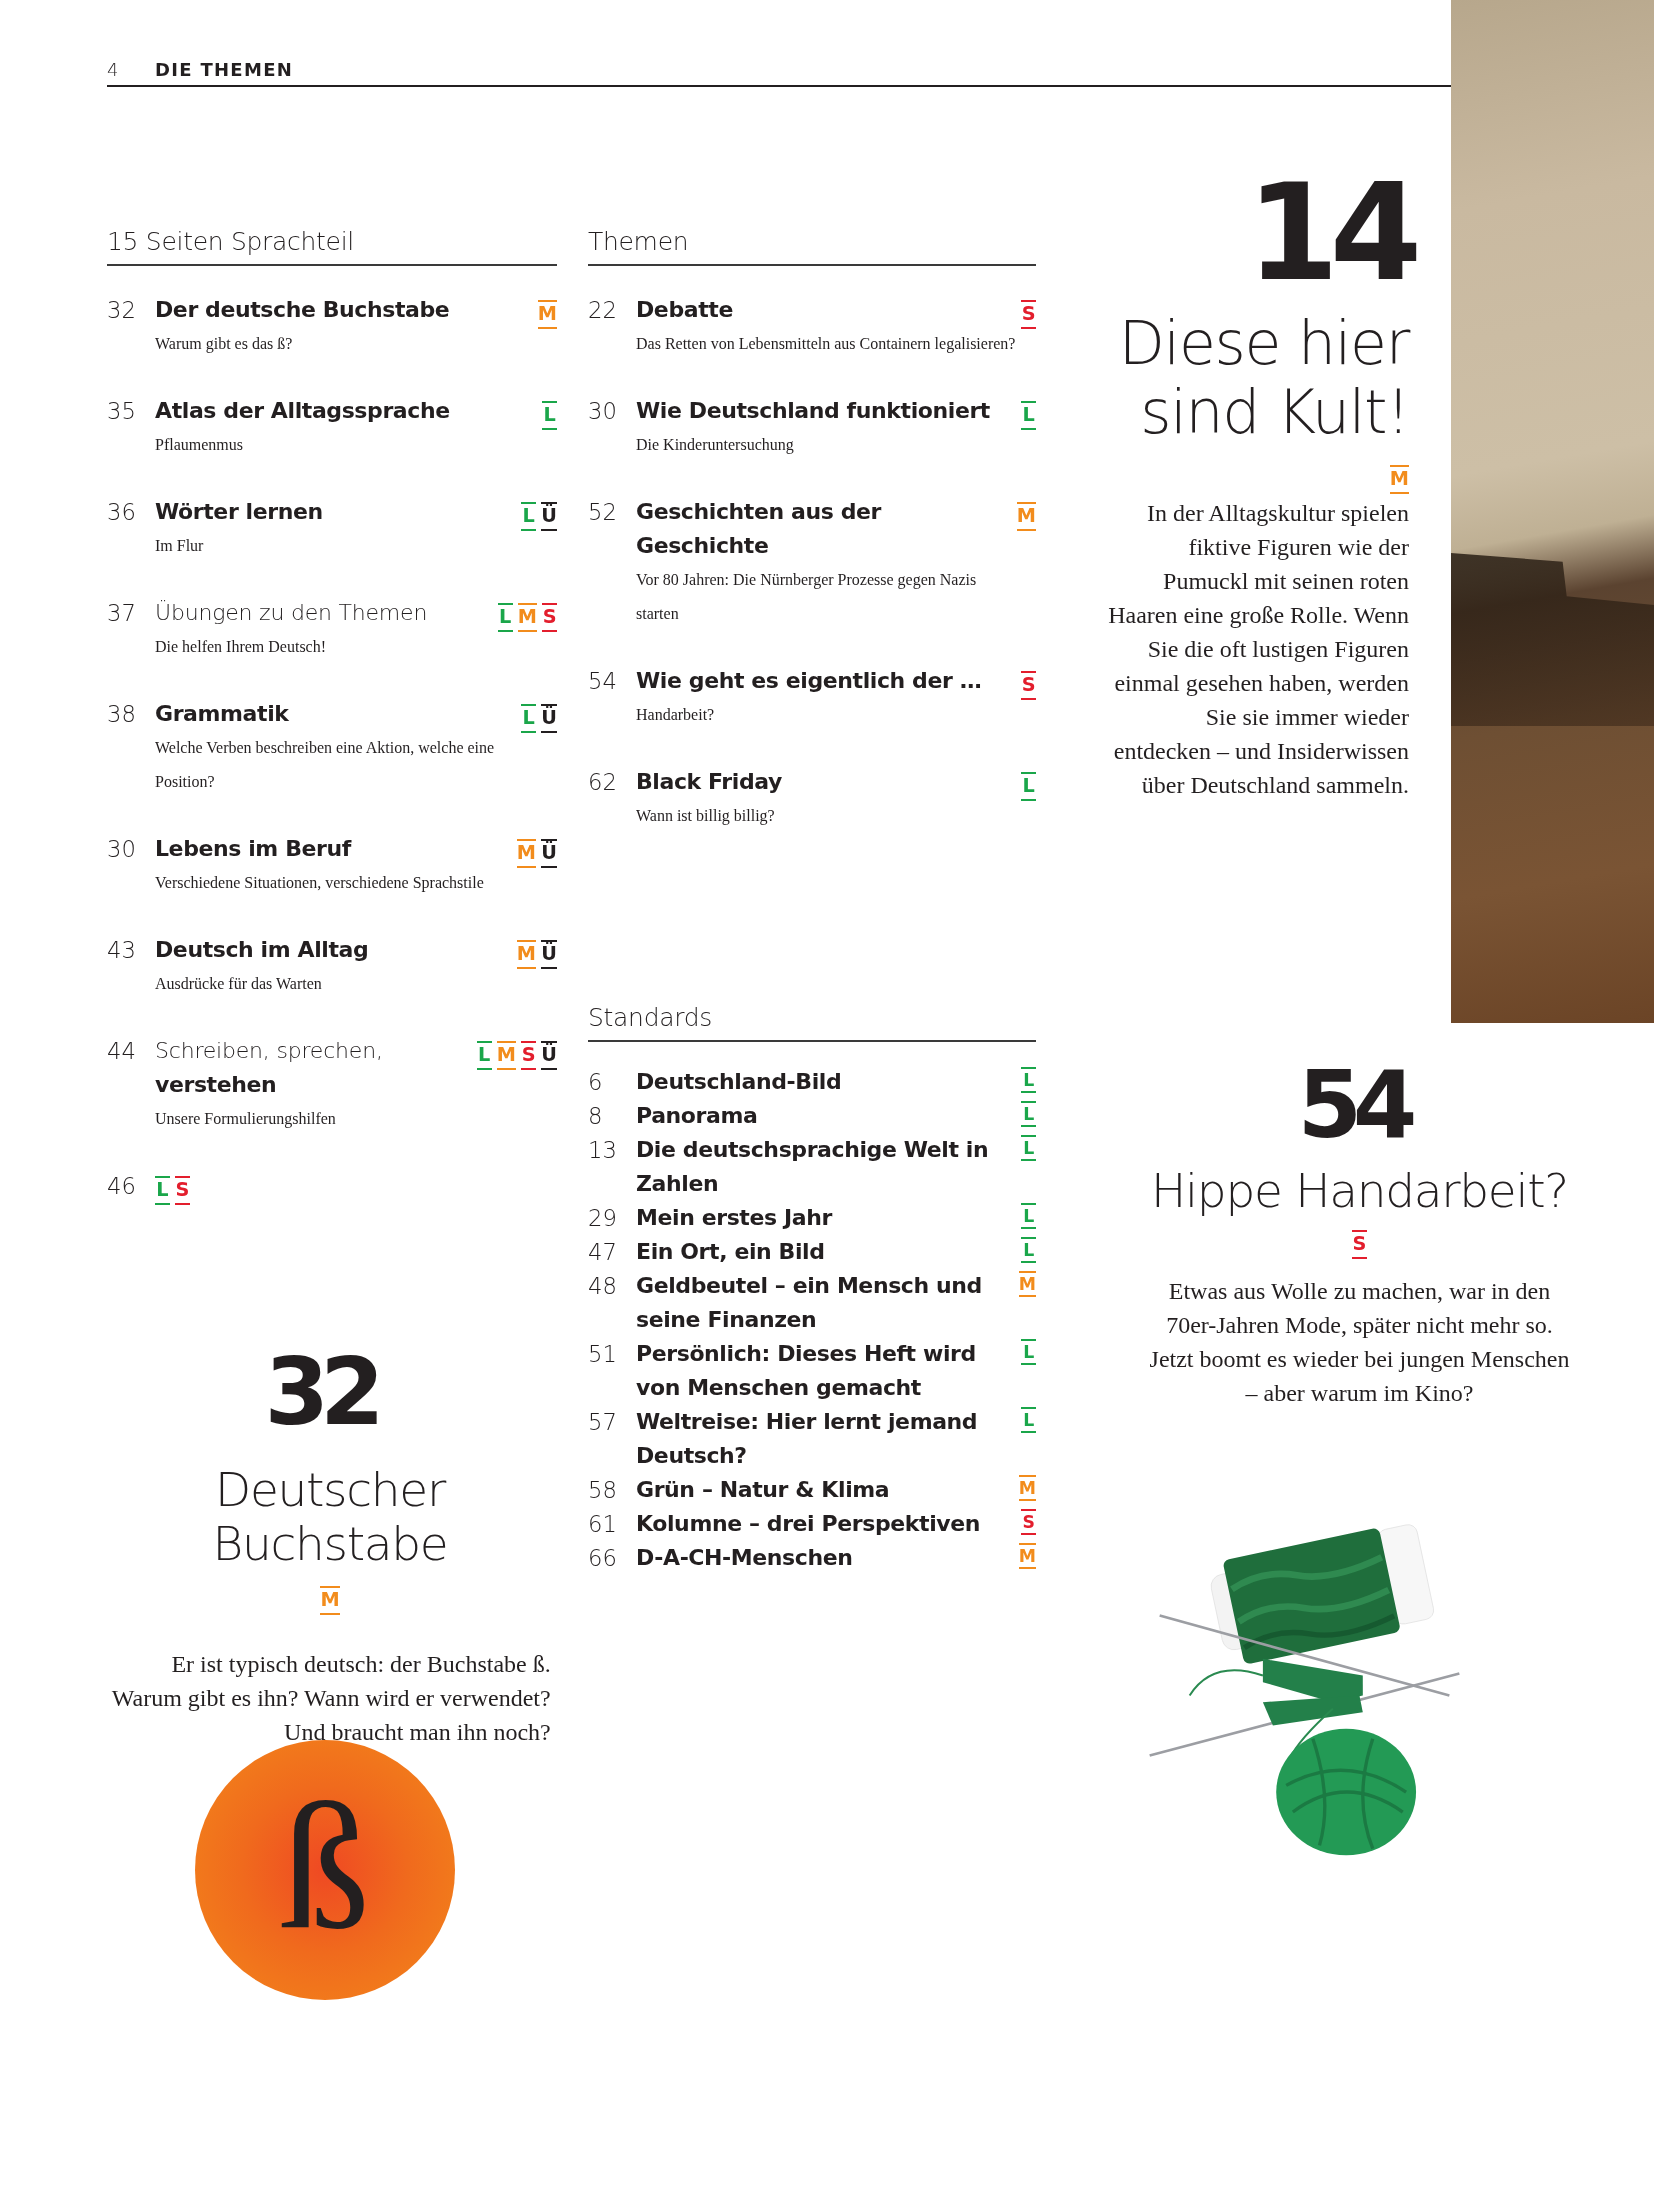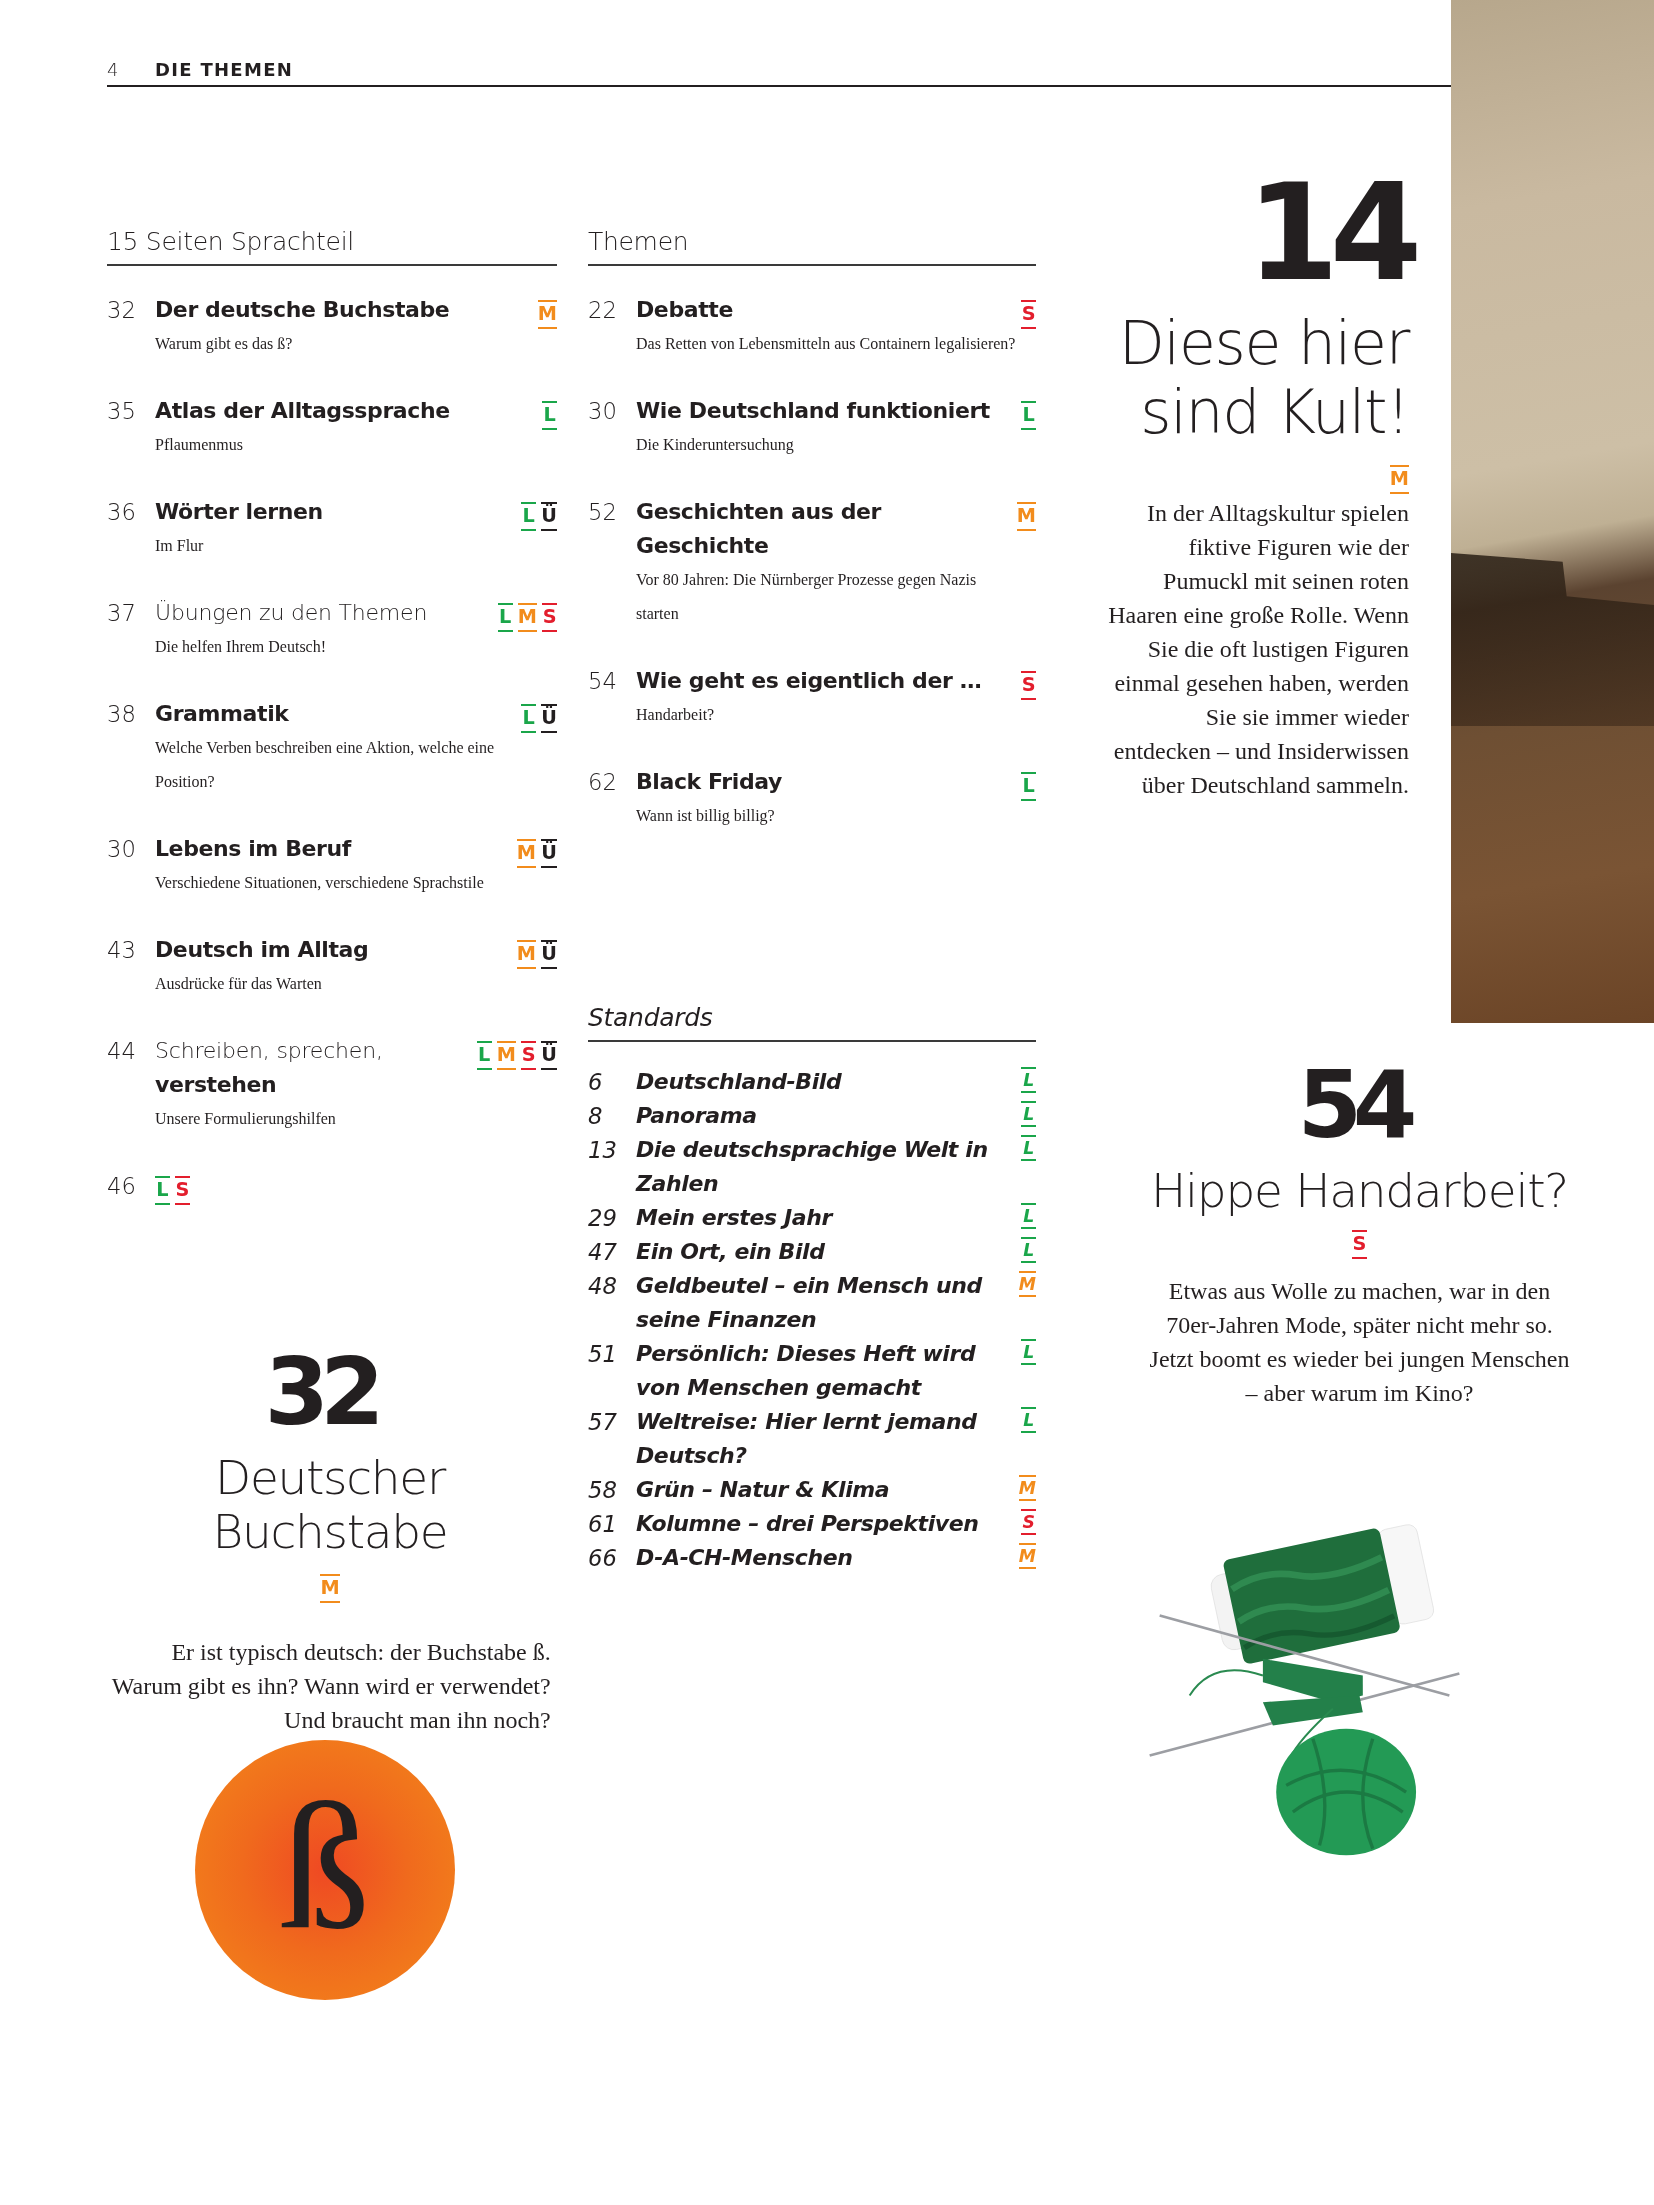--- a/index.html
+++ b/index.html
@@ -200,21 +200,21 @@
           <span class="title">Black Friday</span>
           <span class="sub">Wann ist billig billig?</span>
         </div>
         <div class="badges">
           <span class="badge b-L">L</span>
         </div>
       </div>
     </div>
 </div>
 
-<div class="col std" style="left:588px;top:1003px;width:448px;font-style:italic;">
+<div class="col std" style="left:588px;top:1003px;width:448px;">
   <div class="sec-head" style="margin-bottom:22.7px;">Standards</div>
   <div id="standards-list">
       <div class="entry">
         <div class="num">6</div>
         <div class="txt">
           <span class="title">Deutschland-Bild</span>
         </div>
         <div class="badges">
           <span class="badge b-L">L</span>
         </div>
@@ -354,21 +354,21 @@
 
   <ellipse cx="320" cy="410" rx="105" ry="95" fill="#239a55"></ellipse>
   <path d="M230 400 Q320 350 410 410" stroke="#1b7a43" stroke-width="5" fill="none"></path>
   <path d="M240 440 Q320 380 405 440" stroke="#1b7a43" stroke-width="5" fill="none"></path>
   <path d="M270 330 Q300 420 280 490" stroke="#1b7a43" stroke-width="5" fill="none"></path>
   <path d="M360 330 Q330 420 360 495" stroke="#1b7a43" stroke-width="5" fill="none"></path>
 </svg>
 
 <div class="abs" style="left:100px;top:1346px;width:460px;text-align:center;">
   <div class="big-num" style="font-size:93px;margin-left:-20px;">32</div>
-  <div class="feat-title" style="font-size:47px;margin-top:12px;">Deutscher Buchstabe</div>
+  <div class="feat-title" style="font-size:47px;margin-top:24px;">Deutscher Buchstabe</div>
   <div style="margin-top:14.7px;display:flex;justify-content:center;">
     <span class="badge b-M">M</span>
   </div>
   <div class="feat-text" style="margin-top:32px;padding:0 9.3px;text-align:right;">Er ist typisch deutsch: der Buchstabe ß. Warum gibt es ihn? Wann wird er ver­wendet? Und braucht man ihn noch?</div>
 </div>
 
 <div class="abs eszett-circle">
   <span>ß</span>
 </div>
 

